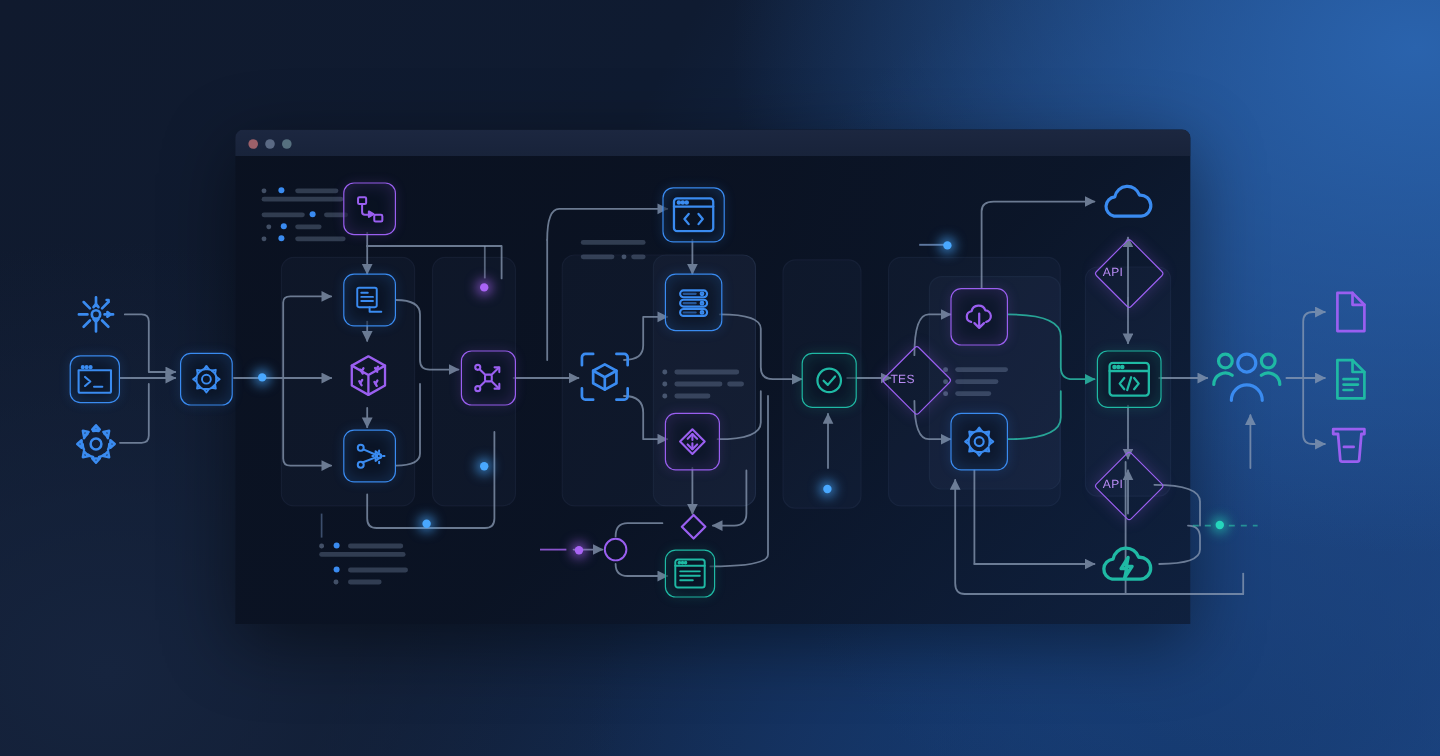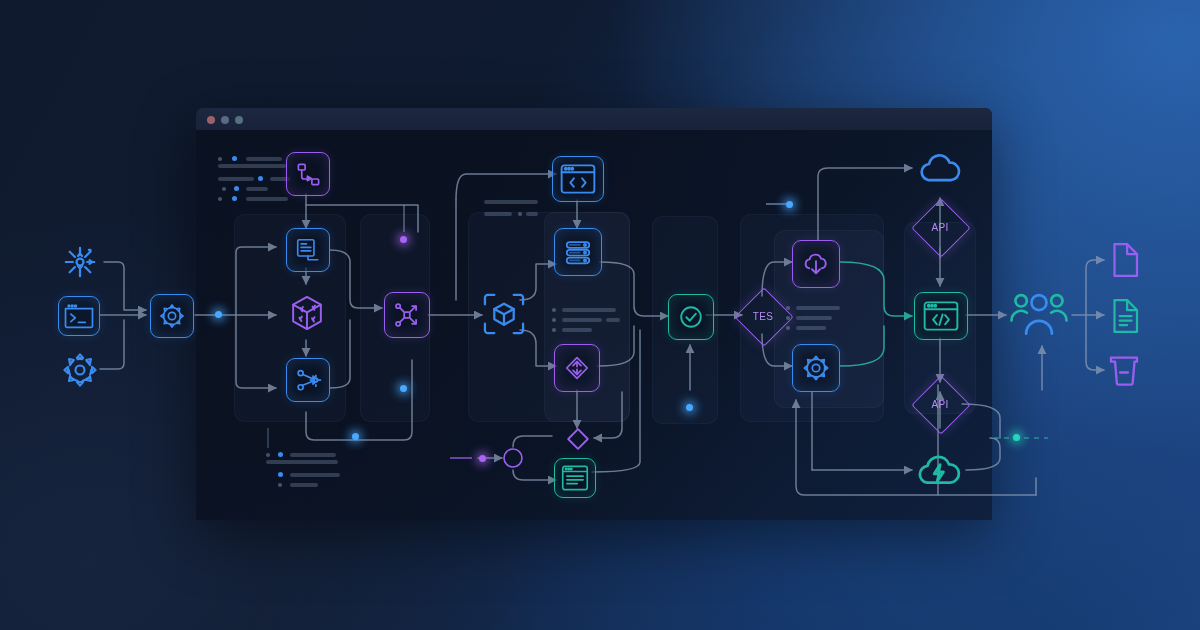--- a/index.html
+++ b/index.html
@@ -38,21 +38,21 @@
   
   .node{position:absolute;display:flex;align-items:center;justify-content:center;
         border-radius:9px;border:1.7px solid;background:rgba(10,18,34,.55);}
   .node svg{display:block;}
   .n-blue{border-color:#3a8bf0;box-shadow:0 0 14px rgba(58,139,240,.22) inset,0 0 10px rgba(58,139,240,.16);}
   .n-purple{border-color:#9a5ff0;box-shadow:0 0 14px rgba(154,95,240,.2) inset,0 0 10px rgba(154,95,240,.15);}
   .n-teal{border-color:#1fb9a4;box-shadow:0 0 14px rgba(31,185,164,.2) inset,0 0 10px rgba(31,185,164,.15);}
   .bare{background:none;border:none;box-shadow:none;}
 
   
-  .diamond{position:absolute;display:flex;align-items:center;justify-content:center;}
+  .diamond{position:absolute;display:flex;align-items:center;justify-content:flex-start;}
   .diamond .dbox{position:absolute;left:50%;top:50%;width:40px;height:40px;margin:-20px 0 0 -20px;
       transform:rotate(45deg);border:1.7px solid #9a5ff0;border-radius:3px;
       box-shadow:0 0 12px rgba(154,95,240,.25);}
   .diamond .dlabel{position:relative;z-index:2;font-size:10px;letter-spacing:.3px;color:#b98cf5;}
 
   
   .lines{position:absolute;}
   .ln{height:4px;border-radius:2px;background:rgba(150,172,205,.28);margin-bottom:6px;}
   .bullet{position:absolute;width:5px;height:5px;border-radius:50%;background:#3a8bf0;}
   .bullet.sm{width:3.5px;height:3.5px;background:rgba(150,172,205,.4);}

